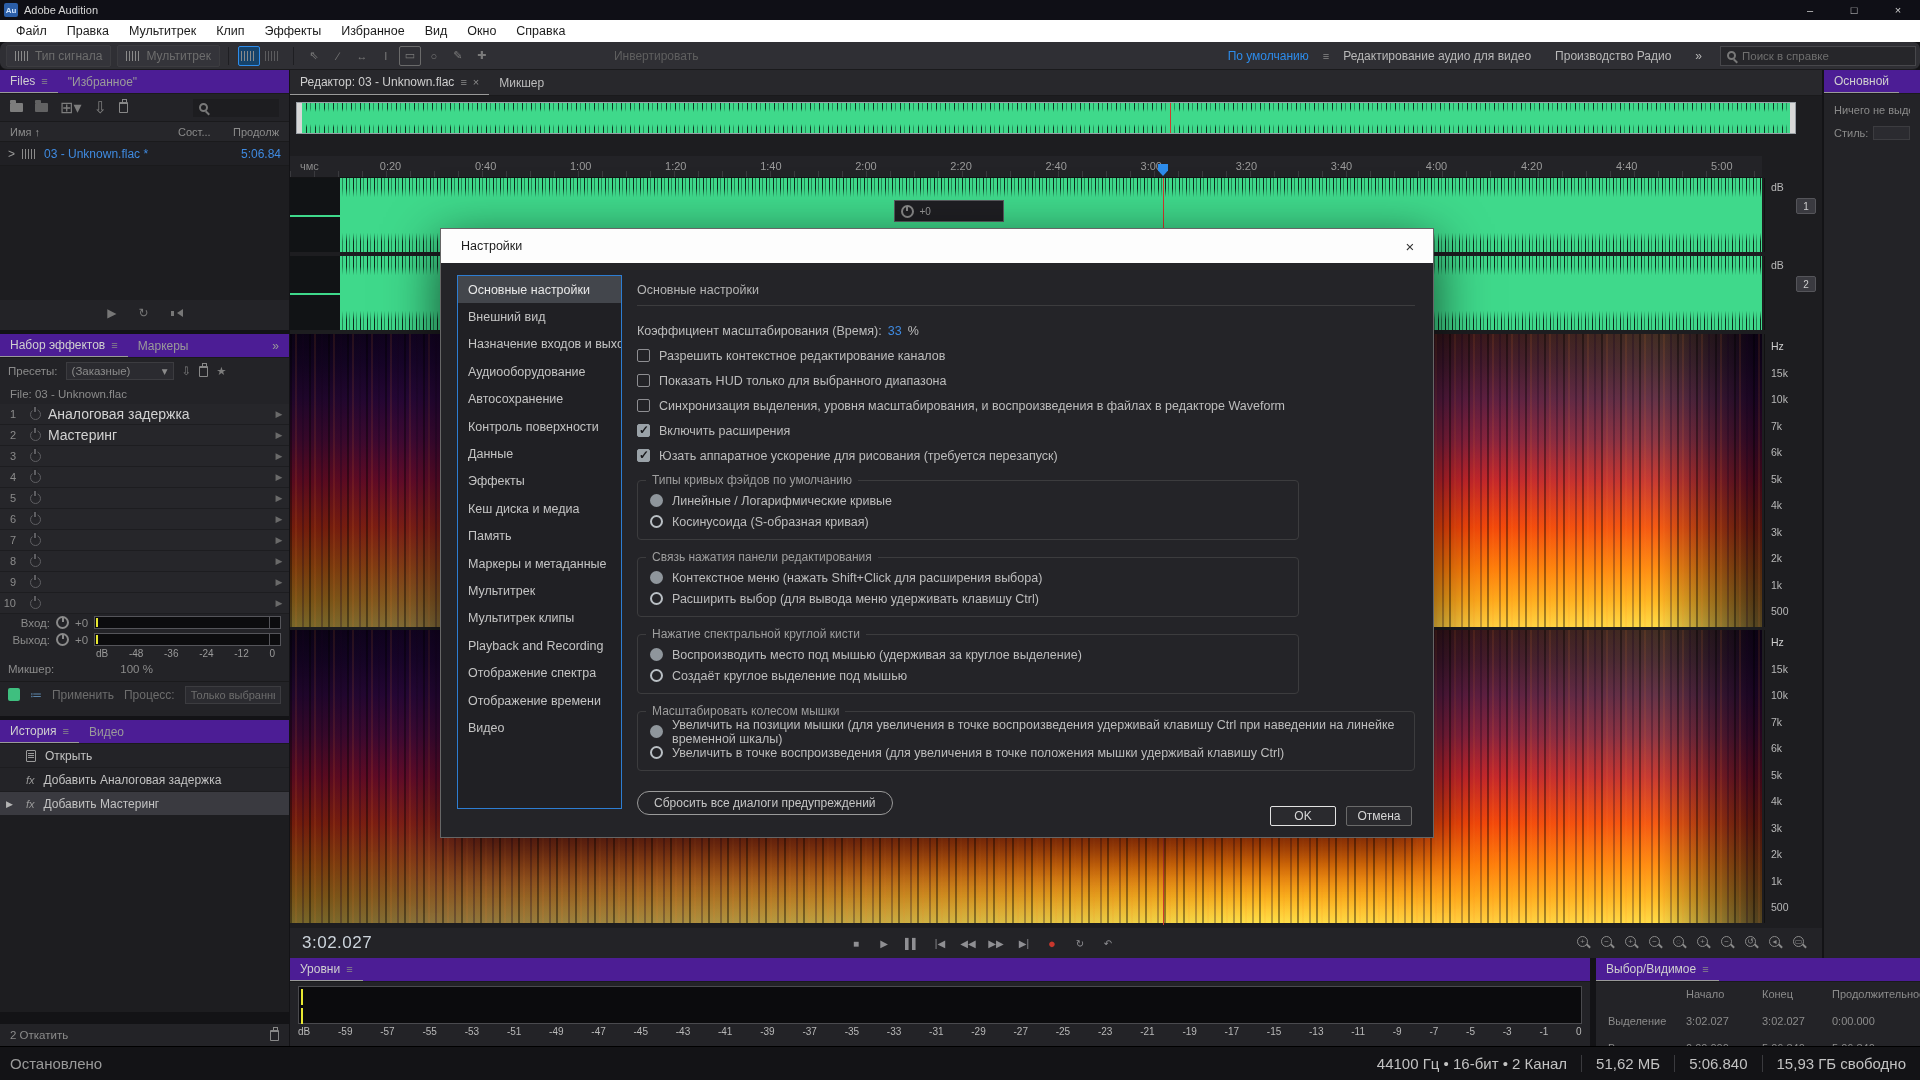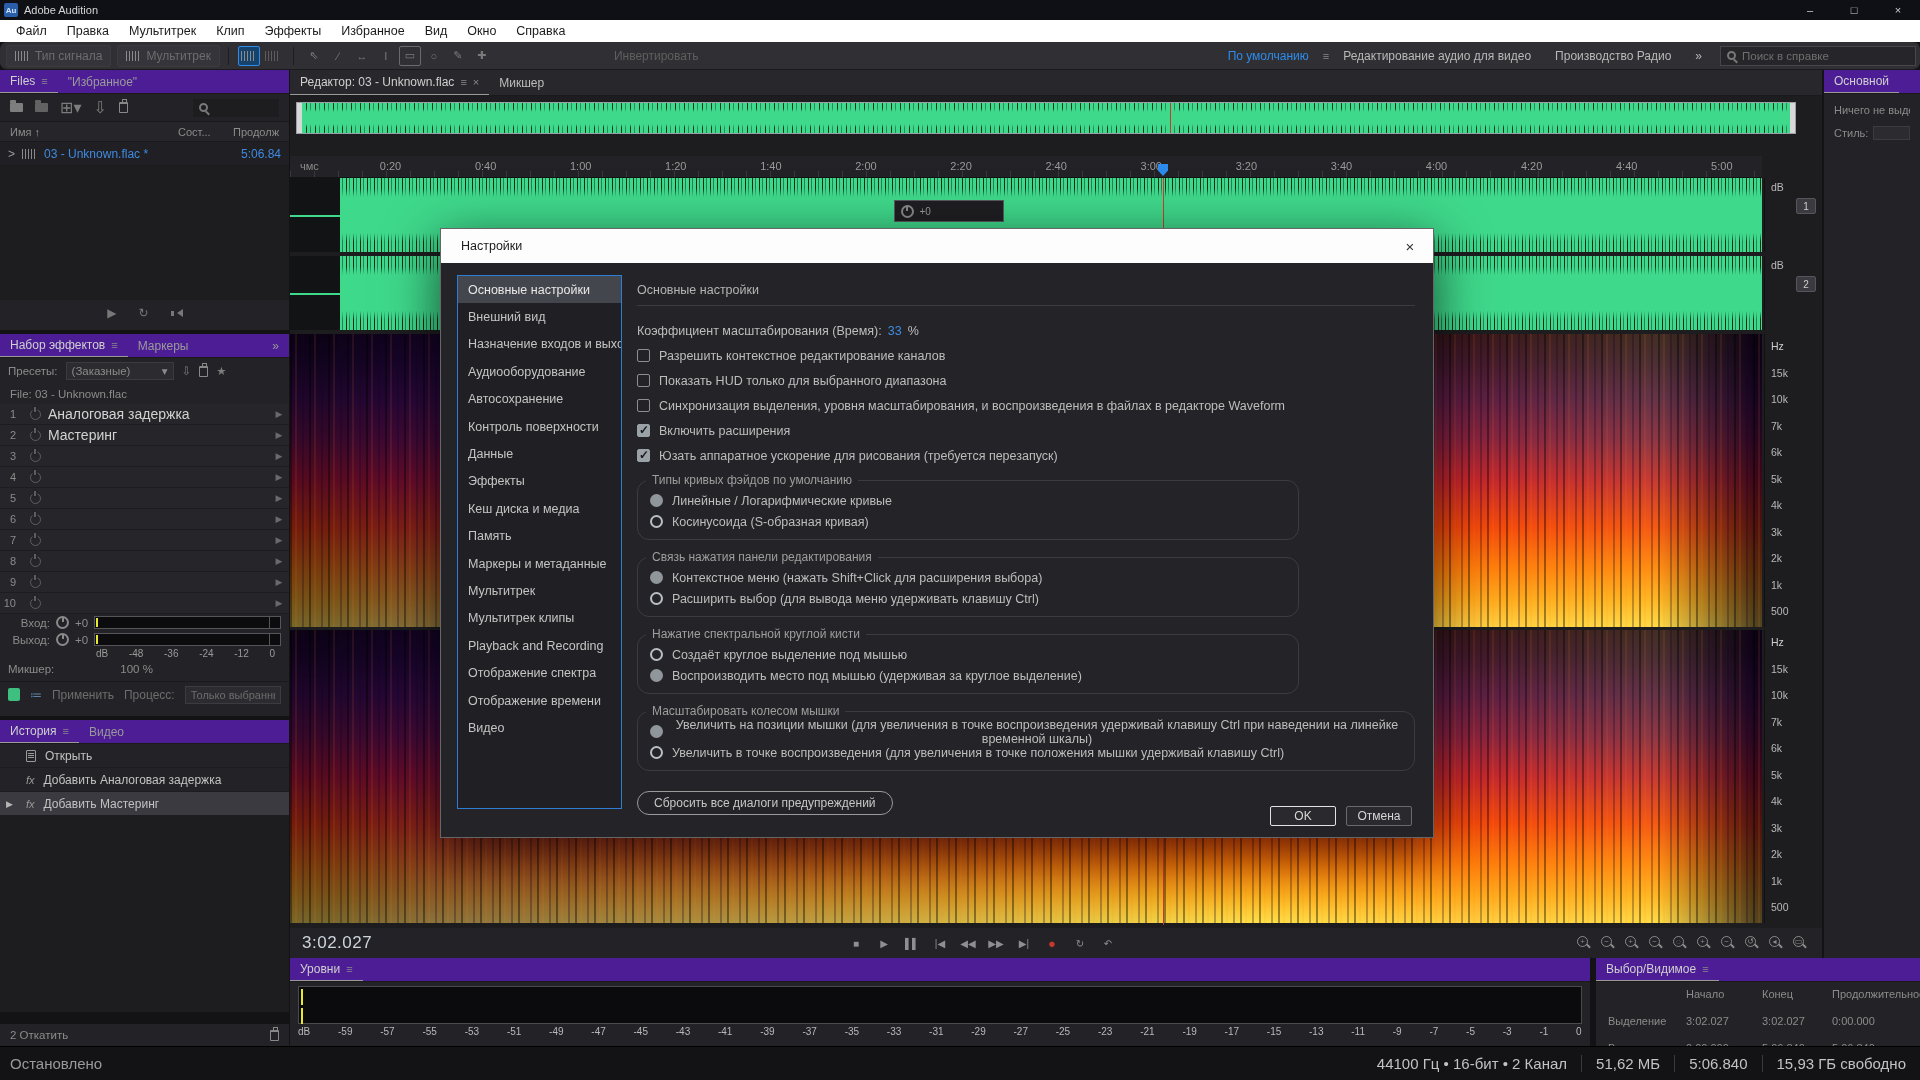--- a/index.html
+++ b/index.html
@@ -151,21 +151,21 @@
   #dcontent{position:absolute;left:196px;top:44px;right:18px;bottom:46px;font-size:12.5px;color:#bdbdbd;}
   #phead{color:#b4b4b4;padding:10px 0 8px;border-bottom:1px solid #3c3c3e;}
   #scalerow{margin-top:18px;display:flex;gap:6px;align-items:center;}
   .bluev{color:#3f8ae0;}
   .crow{display:flex;align-items:center;gap:9px;margin-top:10px;height:15px;}
   .cb{width:13px;height:13px;border:1px solid #8e8e92;border-radius:2px;background:#232327;position:relative;flex:none;}
   .cb.checked{background:#9aa2a8;border-color:#9aa2a8;}
   .cb.checked::after{content:"✓";position:absolute;left:1px;top:-2px;color:#18181b;font-size:12px;font-weight:bold;}
   .rd{width:13px;height:13px;border-radius:50%;border:2px solid #b9bfc4;background:transparent;flex:none;}
   .rd.sel{background:#8f969c;border-color:#8f969c;}
-  .grp{border:1px solid #3c3c3e;border-radius:12px;margin-top:17px;padding:10px 12px 10px;position:relative;width:662px;text-align:center;}
+  .grp{border:1px solid #3c3c3e;border-radius:4px;margin-top:17px;padding:10px 12px 10px;position:relative;width:662px;}
   .grp.wide{width:auto;}
   .gt{position:absolute;top:-8px;left:8px;background:#242428;padding:0 6px;color:#9e9e9e;font-size:12px;white-space:nowrap;}
   .grp .crow{margin-top:6px;}
   .grp .crow:first-of-type{margin-top:2px;}
   #resetbtn{margin-top:20px;display:inline-flex;align-items:center;height:24px;padding:0 16px;border:1px solid #9a9a9a;border-radius:12px;color:#c6c6c6;font-size:12px;background:transparent;}
   #dbtns{position:absolute;bottom:11px;right:21px;display:flex;gap:10px;}
   .dbtn{min-width:66px;height:20px;display:flex;align-items:center;justify-content:center;font-size:12px;color:#d6d6d6;background:#2a2a2e;border:1px solid #6a6a6a;border-radius:2px;padding:0 10px;}
   .dbtn.primary{border:1.5px solid #e2e2e2;}
   .tick{color:#9a9a9a;}
 </style>
@@ -775,26 +775,26 @@
         </div>
         <div class="crow">
           <span class="rd"></span>
           <span>Расширить выбор (для вывода меню удерживать клавишу Ctrl)</span>
         </div>
       </div>
 
       <div class="grp">
         <span class="gt">Нажатие спектральной круглой кисти</span>
         <div class="crow">
+          <span class="rd sel"></span>
+          <span>Воспроизводить место под мышью (удерживая за круглое выделение)</span>
+        </div>
+        <div class="crow">
           <span class="rd"></span>
           <span>Создаёт круглое выделение под мышью</span>
-        </div>
-        <div class="crow">
-          <span class="rd sel"></span>
-          <span>Воспроизводить место под мышью (удерживая за круглое выделение)</span>
         </div>
       </div>
 
       <div class="grp wide">
         <span class="gt">Масштабировать колесом мышки</span>
         <div class="crow">
           <span class="rd sel"></span>
           <span>Увеличить на позиции мышки (для увеличения в точке воспроизведения удерживай клавишу Ctrl при наведении на линейке временной шкалы)</span>
         </div>
         <div class="crow">

